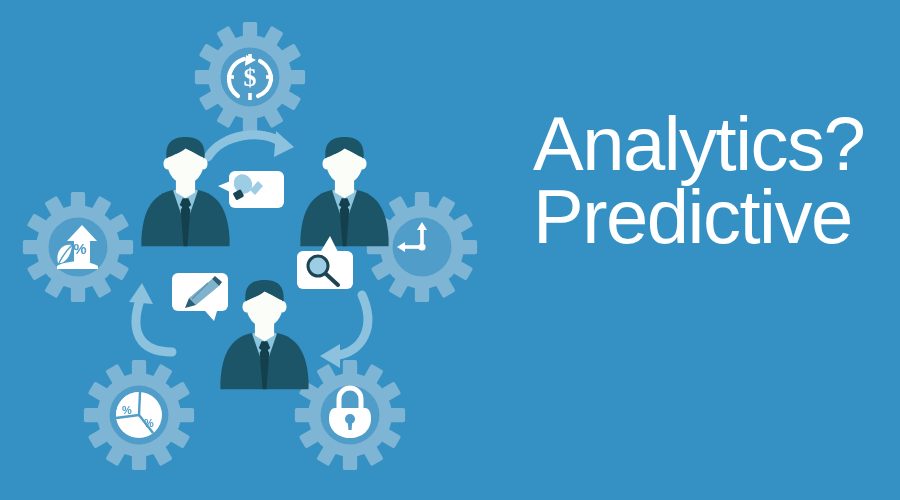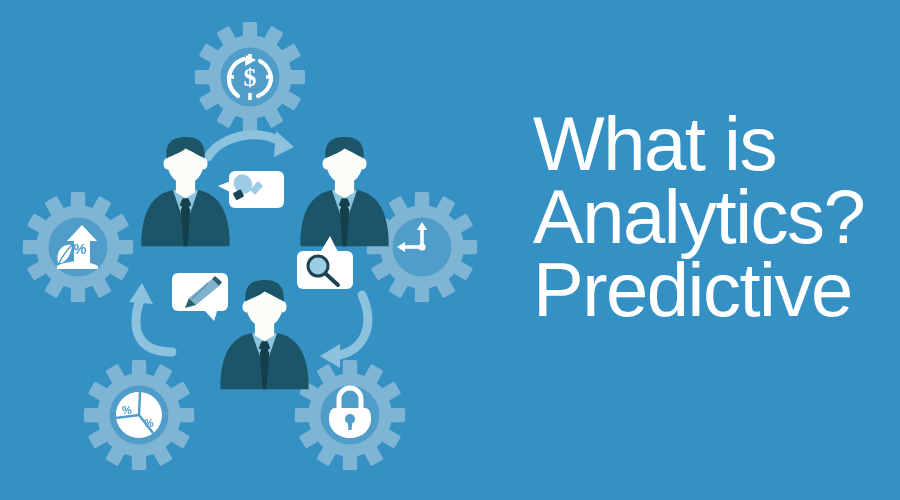--- a/index.html
+++ b/index.html
@@ -220,18 +220,17 @@
         <polygon points="212,279 219,286 196,305 189,298" fill="#7fb2cd"></polygon>
         <polygon points="212,279 219,286 222,282 215,276" fill="#2d5f74"></polygon>
         <polygon points="189,298 196,305 185,308" fill="#2d5f74"></polygon>
         <line x1="208" y1="283" x2="192" y2="299" stroke="#5d93b0" stroke-width="1.4"></line>
       </g>
     </g>
 
   </svg>
 
   <div id="headline">
-    <span class="line">What is</span>
     <span class="line">Analytics?</span>
     <span class="line">Predictive</span>
   </div>
 
 </div>
 
 </body></html>

